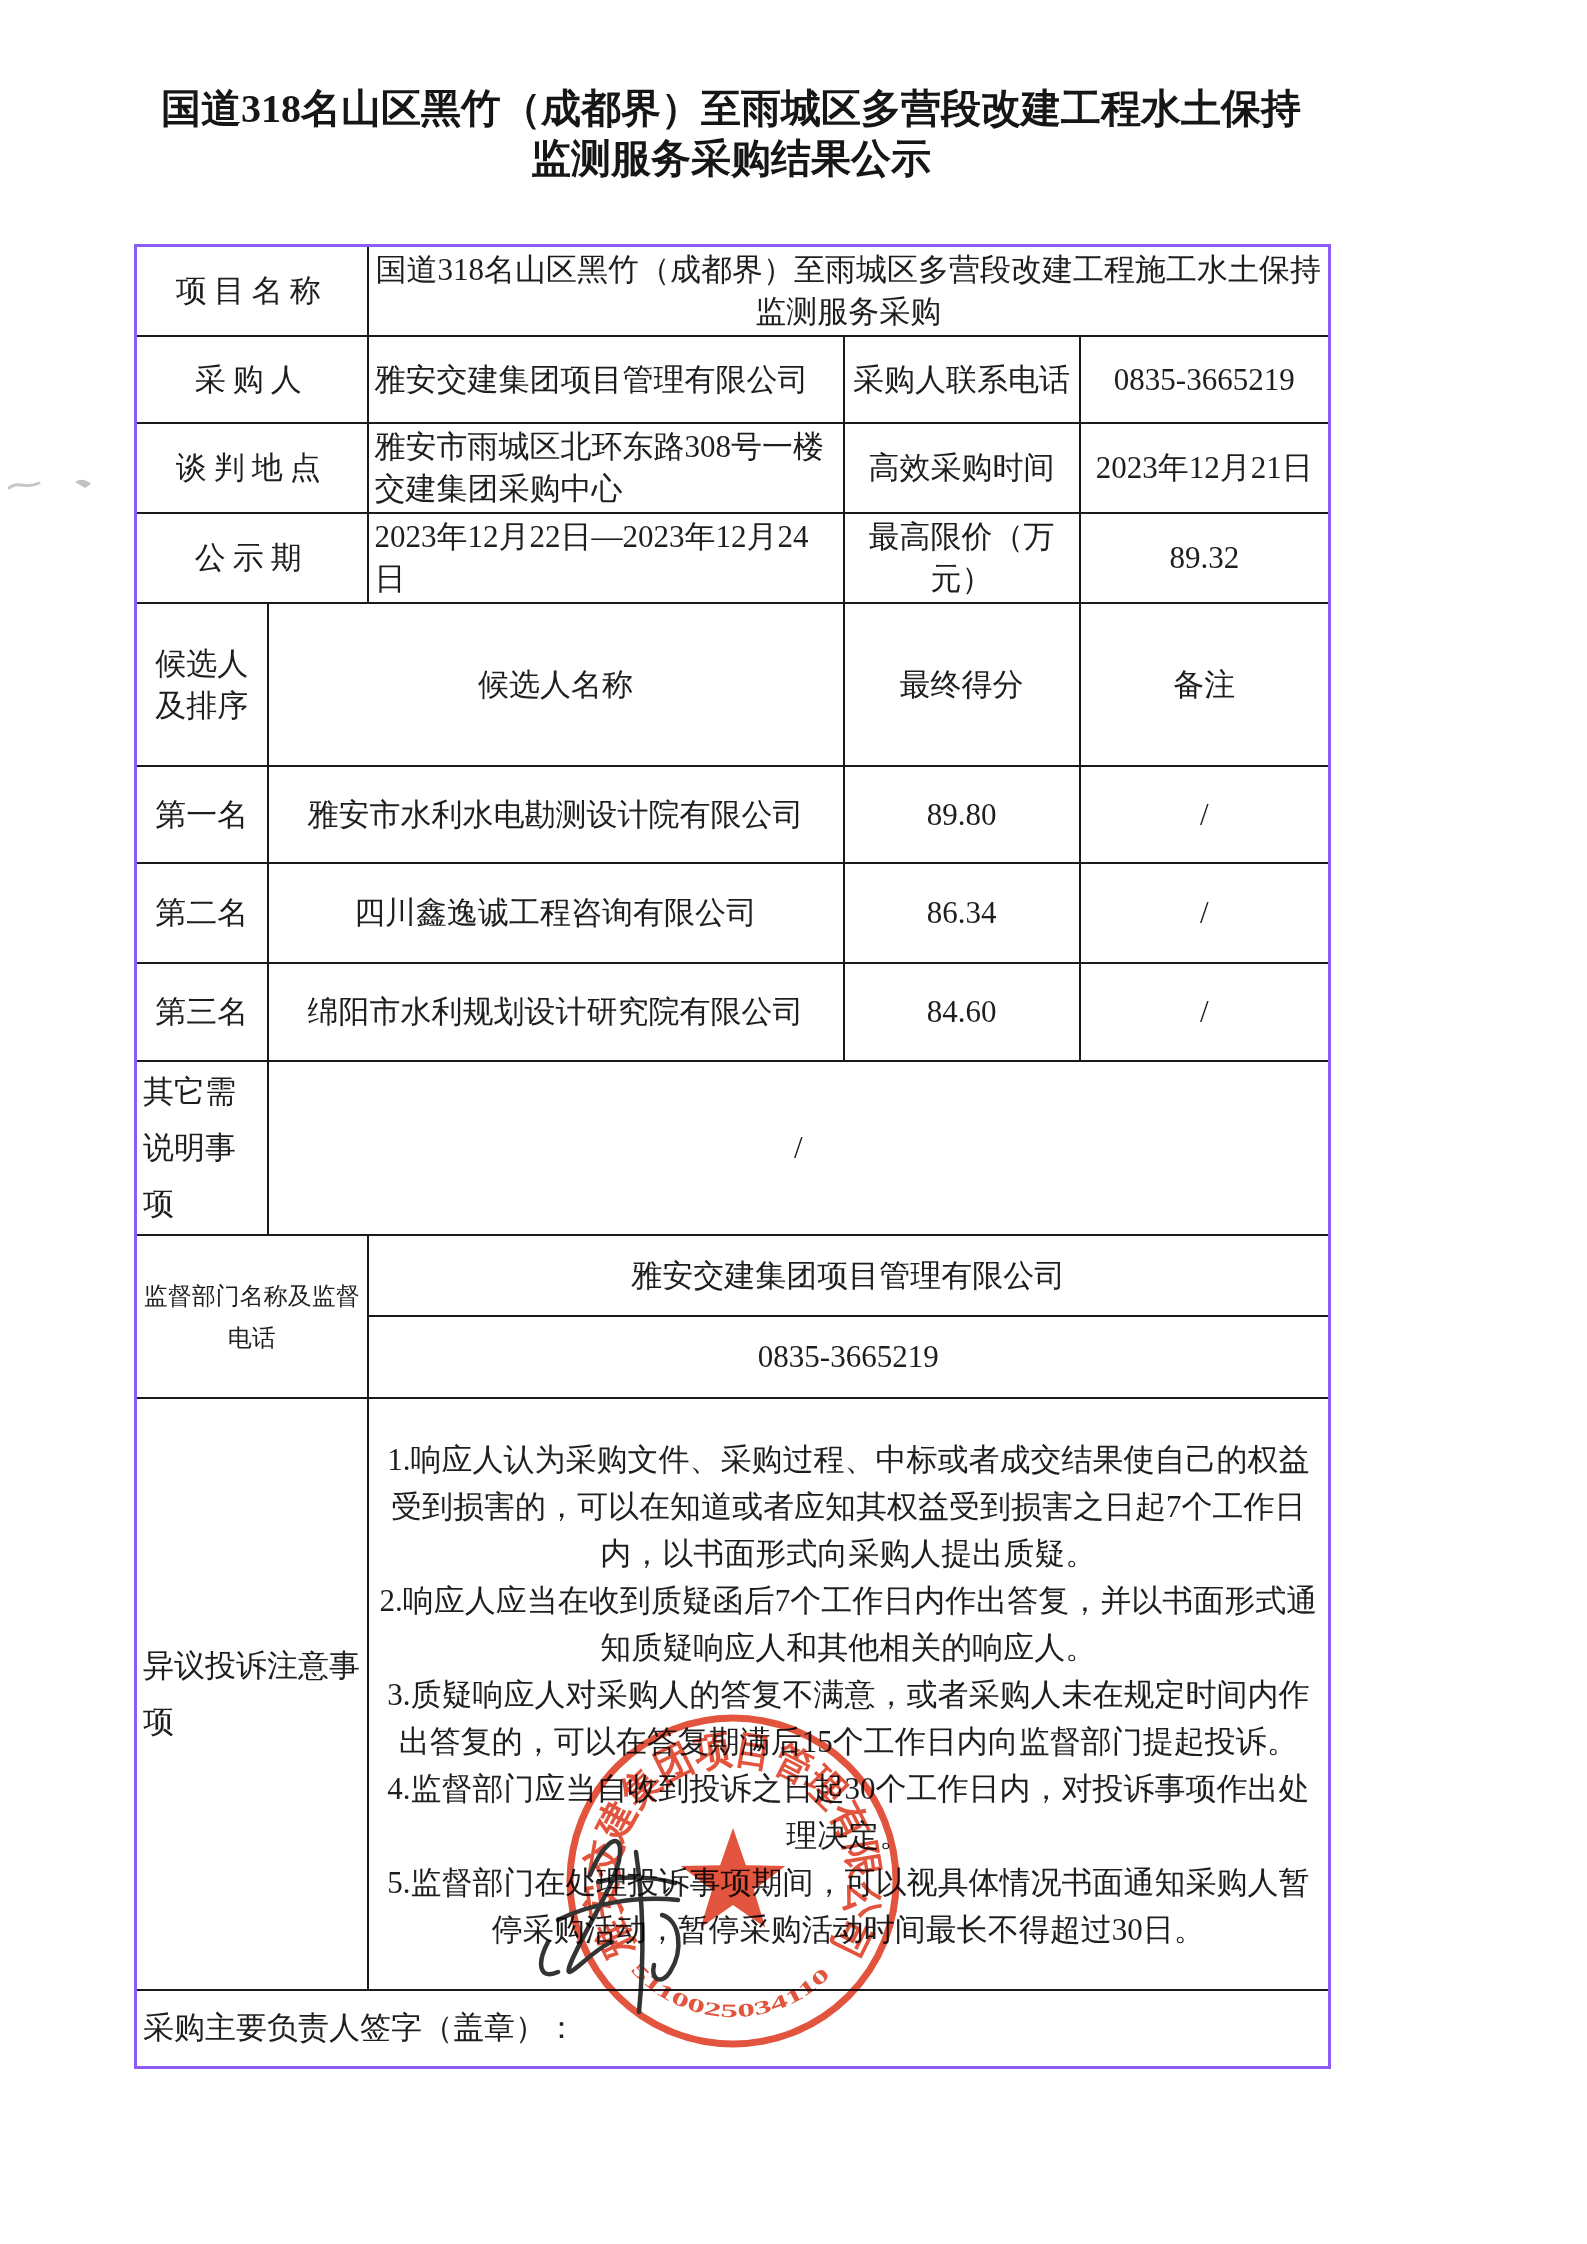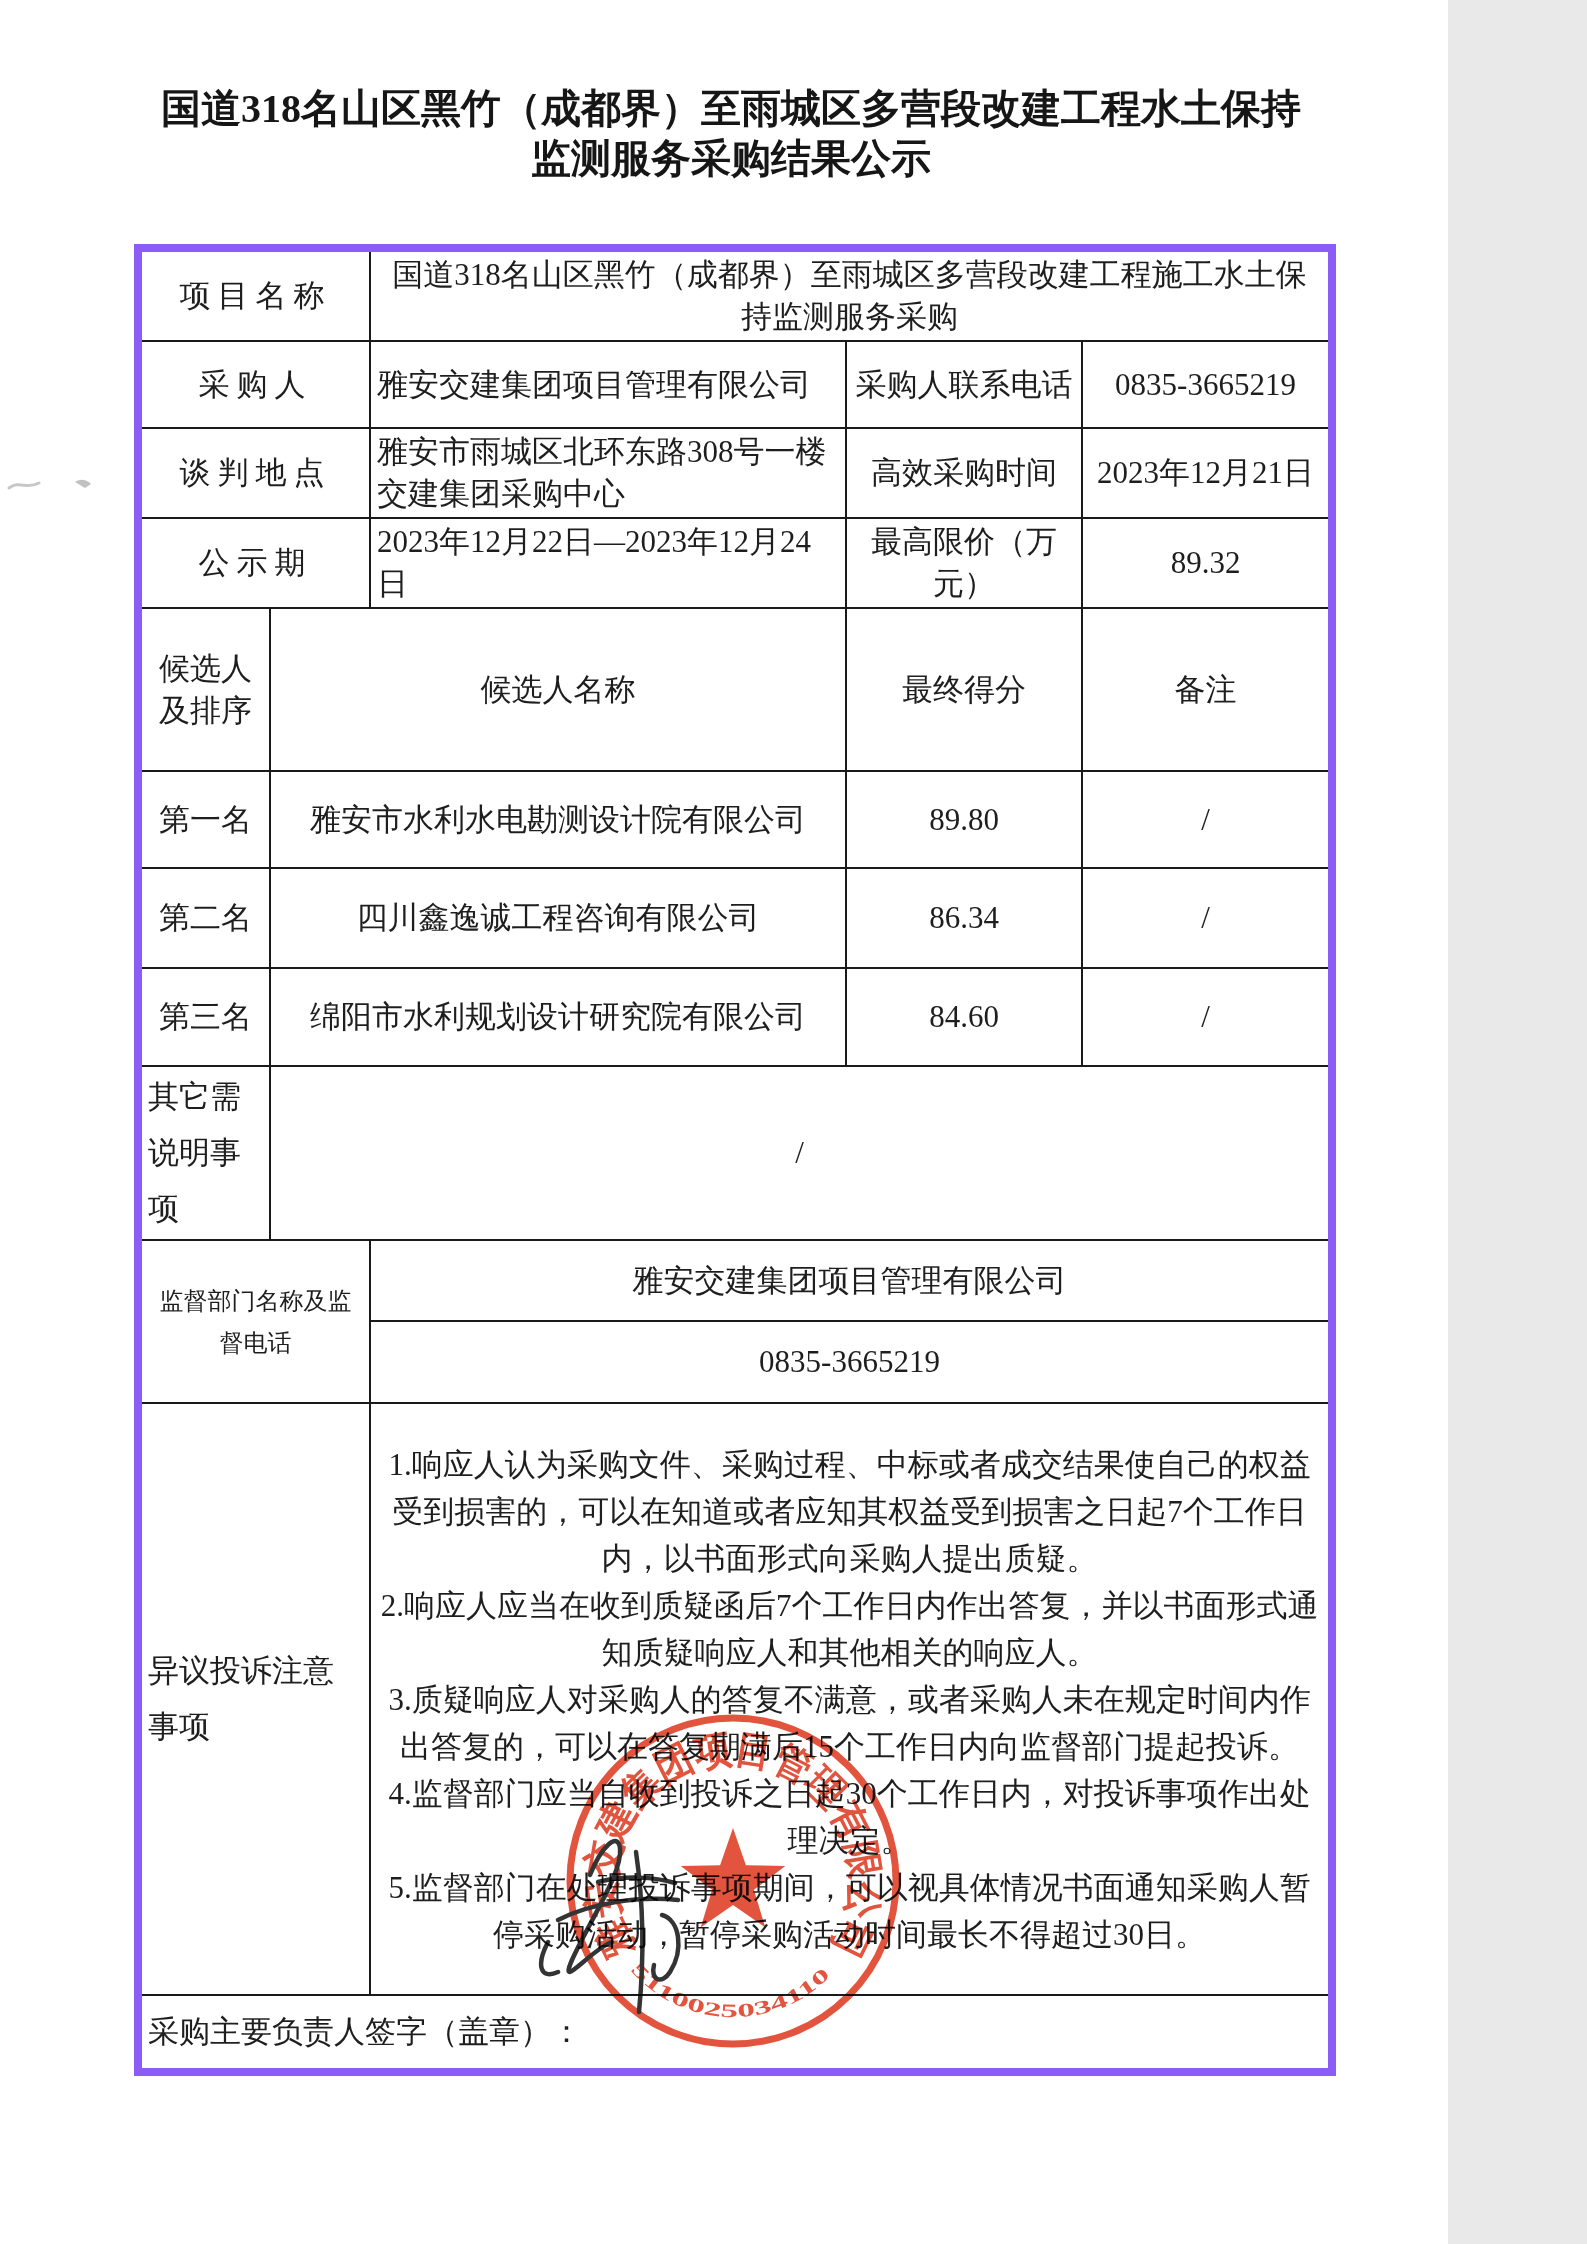--- a/index.html
+++ b/index.html
@@ -1,32 +1,32 @@
 <!DOCTYPE html>
 <html><head>
 <meta charset="utf-8">
 <style>
   html,body{margin:0;padding:0;background:#e9e9e9;}
   .page{
     position:relative;
-    width:1448px;height:2244px;
+    width:1587px;height:2244px;
     background:#ffffff;
     font-family:"Liberation Serif","DejaVu Serif",serif;
     color:#1e1e1e;
     overflow:hidden;
   }
   .doc-title{
     position:absolute;left:134px;top:84px;width:1194px;
     text-align:center;font-size:40px;font-weight:bold;line-height:1.25;
     color:#161616;
   }
   table.doc-table{
     position:absolute;left:134px;top:244px;width:1194px;
     border-collapse:collapse;table-layout:fixed;
-    border:8px solid #8b5cf6;
+    border:3px solid #8b5cf6;
   }
   .doc-table td{
     border:2px solid #1a1a1a;
     font-size:31px;
     vertical-align:middle;
     overflow:hidden;
     padding:2px 6px;
   }
   .lbl{text-align:center;}
   .lbl-sp{text-align:center;letter-spacing:7px;}

